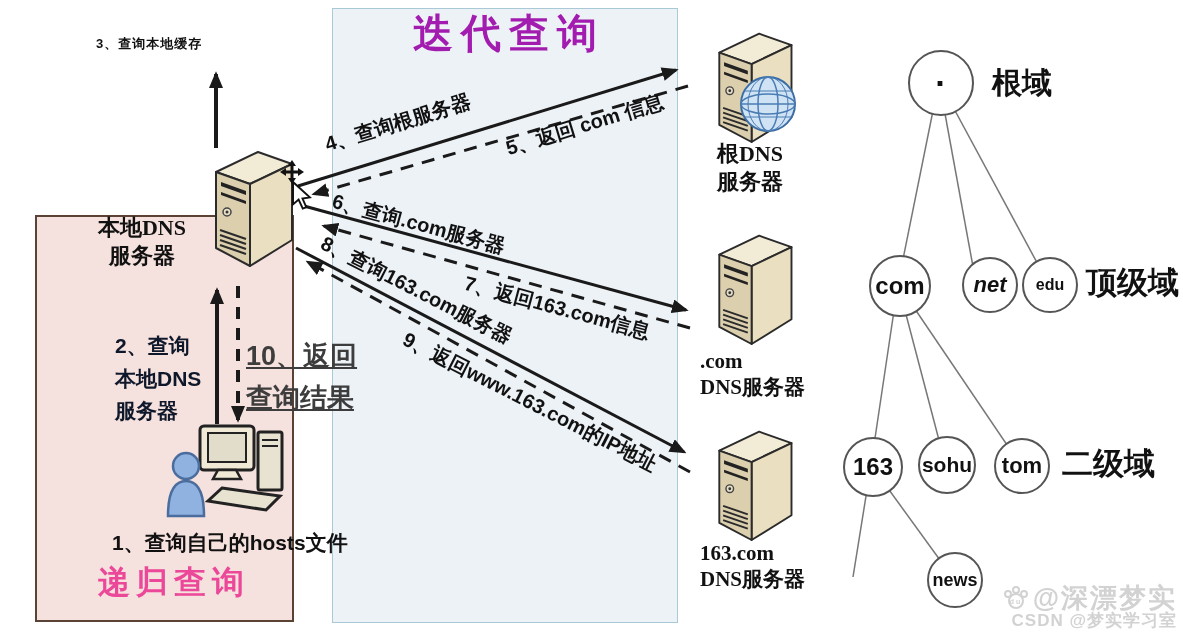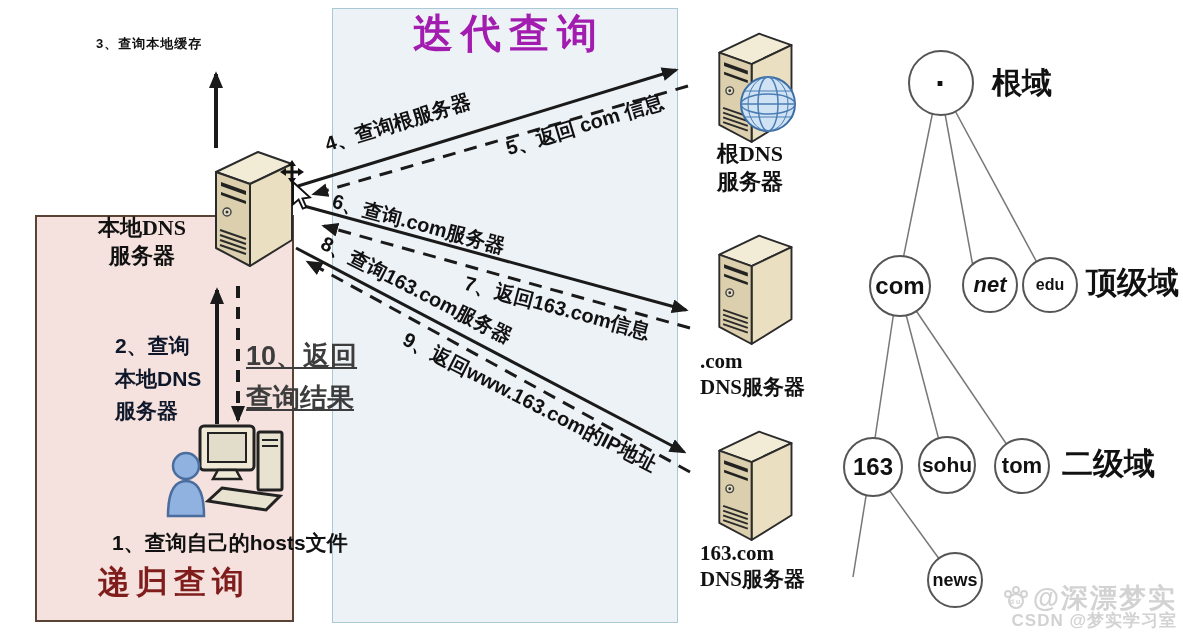--- a/index.html
+++ b/index.html
@@ -15,21 +15,21 @@
   .box-blue {
     position:absolute; left:332px; top:8px; width:344px; height:613px;
     background:#edf2f6; border:1px solid #aac9d6; z-index:1;
   }
   svg.layer { position:absolute; left:0; top:0; z-index:2; }
 
   
   .lbl { position:absolute; z-index:3; color:#111; font-weight:bold; white-space:pre-line; line-height:1.25; }
 
   #title-iter { left:413px; top:8px;  font-size:40px; color:#a21caf; letter-spacing:8px; }
-  #title-rec  { left:98px;  top:562px; font-size:32px; color:#7f1d1d; letter-spacing:6px; }
+  #title-rec  { left:98px;  top:562px; font-size:32px; color:#ec4899; letter-spacing:6px; }
 
   #lbl-s3  { left:96px; top:36px;  font-size:13px; letter-spacing:1px; }
   #lbl-local { left:88px; top:214px; width:108px; text-align:center; font-size:22px;
                font-family:"Liberation Serif", serif; }
   #lbl-s2  { left:115px; top:330px; font-size:21px; color:#0f172a; line-height:1.55; }
   #lbl-s10 { left:246px; top:336px; font-size:27px; color:#3d3d3d; line-height:1.55;text-decoration:underline; }
   #lbl-s1  { left:112px; top:530px; font-size:21px; }
 
   .rot { transform-origin:0 0; font-size:20px; }
   #lbl-s4 { left:322px; top:133px; transform:rotate(-17deg); }

